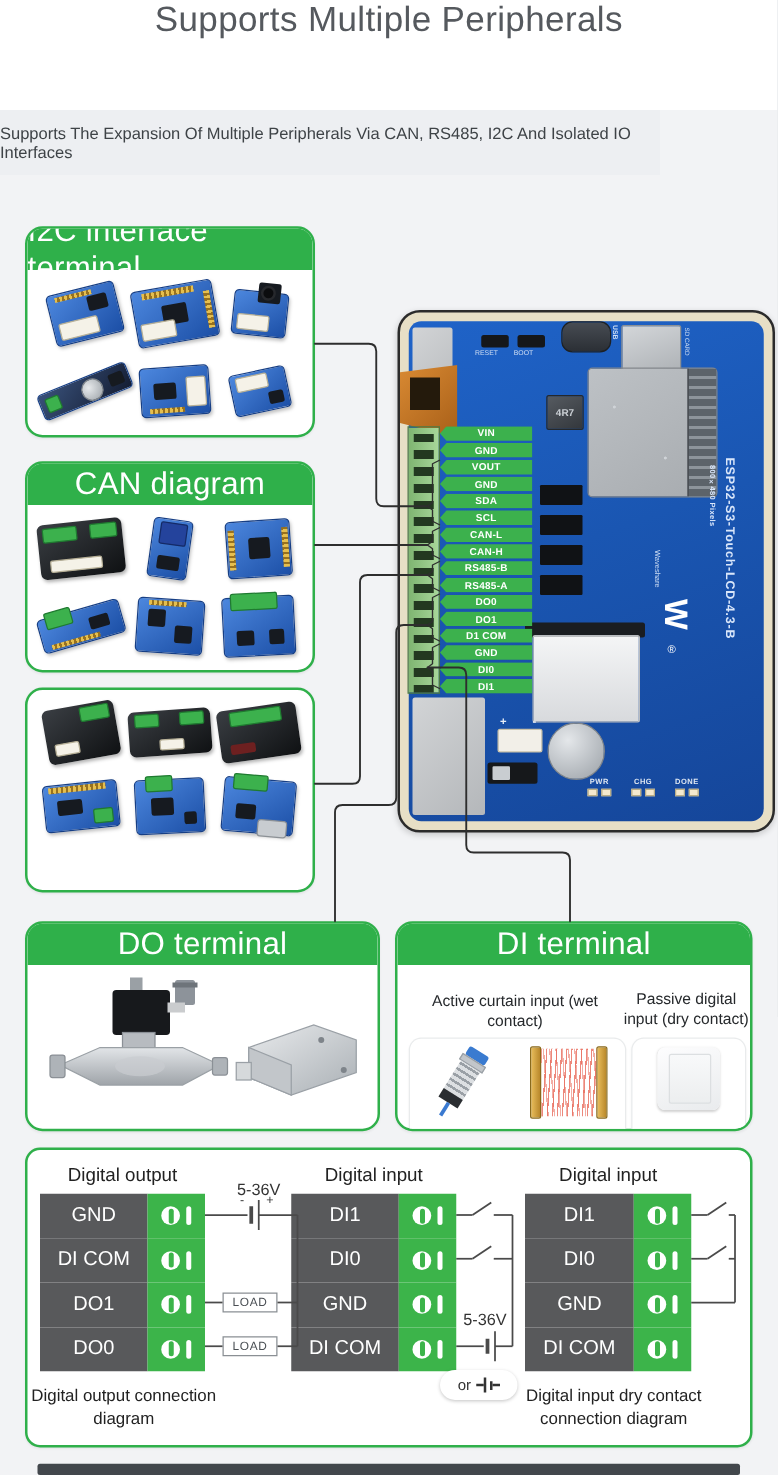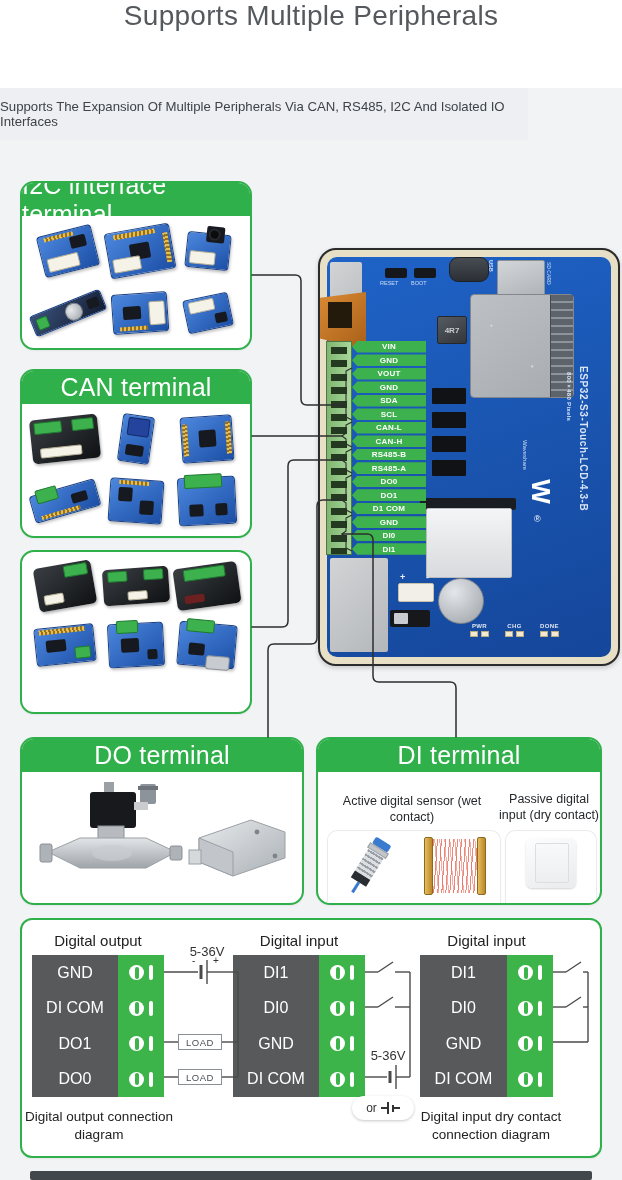--- a/index.html
+++ b/index.html
@@ -120,21 +120,21 @@
           </div>
         <div class="pcb" style="width:44px;height:32px;transform:rotate(-12deg);">
             <i class="conn" style="left:4px;top:2px;width:24px;height:10px;"></i>
             <i class="chip" style="right:4px;bottom:4px;width:12px;height:10px;"></i>
           </div>
       </div>
     </div>
   </div>
 
   <div class="box" style="left:20px;top:369px;width:232px;height:169px;">
-    <div class="box-h">CAN terminal</div>
+    <div class="box-h">CAN diagram</div>
     <div class="box-b">
       <div class="mods">
         <div class="blk" style="width:68px;height:44px;transform:rotate(-6deg);">
             <i class="grn" style="left:4px;top:3px;width:26px;height:10px;"></i>
             <i class="grn" style="right:4px;top:3px;width:20px;height:10px;"></i>
             <i class="conn" style="left:8px;bottom:5px;width:40px;height:8px;"></i>
           </div>
         <div class="pcb" style="width:30px;height:46px;transform:rotate(8deg);">
             <i class="navy" style="left:5px;top:2px;width:20px;height:16px;"></i>
             <i class="chip" style="left:6px;bottom:6px;width:18px;height:11px;"></i>
@@ -233,21 +233,21 @@
           <circle cx="70" cy="20" r="2.4" fill="#7e848a"></circle>
           <circle cx="88" cy="44" r="2.4" fill="#7e848a"></circle>
         </g>
       </svg>
     </div>
   </div>
 
   <div class="box" style="left:316px;top:737px;width:286px;height:168px;">
     <div class="box-h">DI terminal</div>
     <div class="box-b">
-      <div class="di-label" style="left:8px;top:22px;width:172px;">Active digital sensor (wet contact)</div>
+      <div class="di-label" style="left:8px;top:22px;width:172px;">Active curtain input (wet contact)</div>
       <div class="di-label" style="left:180px;top:20px;width:102px;">Passive digital input (dry contact)</div>
 
       <div class="card" style="left:10px;top:59px;width:172px;height:102px;">
 
         <div class="abs" style="left:20px;top:6px;width:44px;height:58px;">
           <div class="abs" style="left:10px;top:0;width:22px;height:56px;transform:rotate(32deg);transform-origin:50% 50%;">
             <div style="width:18px;height:8px;background:#3a7bd0;border-radius:2px;margin:0 auto;"></div>
             <div style="width:22px;height:6px;background:#c2c6ca;border:1px solid #9aa0a6;box-sizing:border-box;"></div>
             <div style="width:18px;height:26px;margin:0 auto;background:repeating-linear-gradient(0deg,#dcdfe2 0 3px,#9aa0a6 3px 5px);"></div>
             <div style="width:18px;height:8px;background:#2a2d31;margin:0 auto;"></div>

